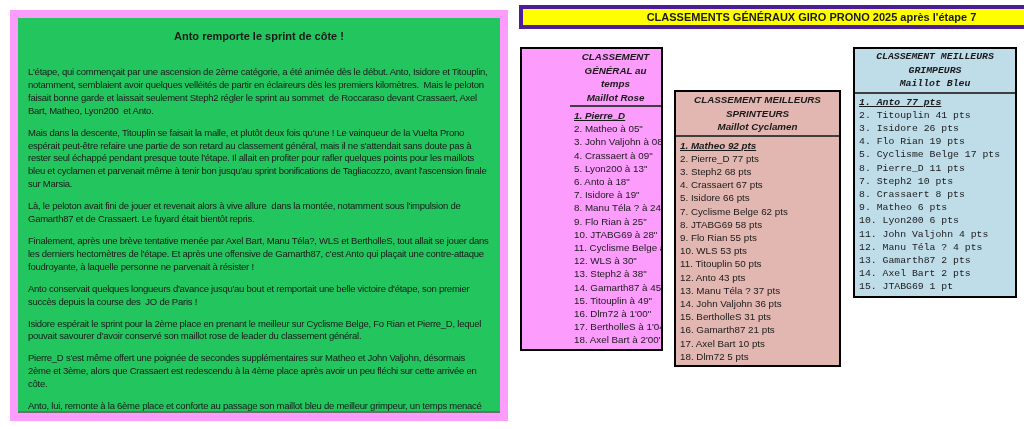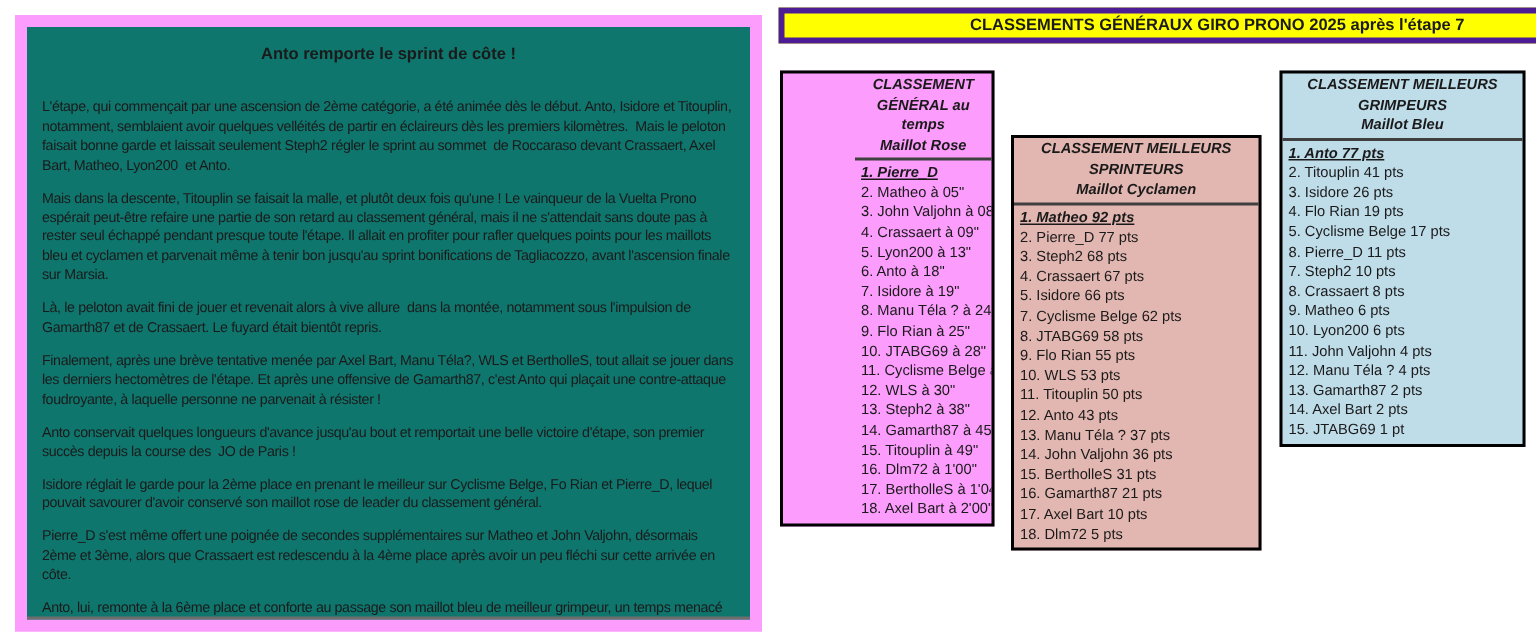--- a/index.html
+++ b/index.html
@@ -18,21 +18,21 @@
     position: absolute;
     left: 10px; top: 10px;
     width: 498px; height: 411px;
     box-sizing: border-box;
     border: 8px solid #fc9cfc;
     background: #fc9cfc;
   }
   .article-inner {
     position: absolute;
     inset: 0;
-    background: #0f766e;
+    background: #22c55e;
     border-bottom: 2px solid #6e6e6e;
     padding: 6px 10px 4px 10px;
     overflow: hidden;
     box-sizing: border-box;
   }
   .article-title {
     font-size: 11px;
     font-weight: bold;
     text-align: center;
     margin: 6px 0 24px 0;
@@ -105,21 +105,21 @@
 
   <section class="article-panel" style="border-color: rgb(252, 156, 252); background: rgb(252, 156, 252);">
     <div class="article-inner">
       <h1 class="article-title">Anto remporte le sprint de côte !</h1>
       <div class="article-body" id="article-body">
           <p class="para"><span>L'étape, qui commençait par une ascension de 2ème catégorie, a été animée dès le début. </span><b>Anto, Isidore</b><span> et </span><b>Titouplin</b><span>, notamment, semblaient avoir quelques velléités de partir en éclaireurs dès les premiers kilomètres.  Mais le peloton faisait bonne garde et laissait seulement </span><b>Steph2</b><span> régler le sprint au sommet  de Roccaraso devant </span><b>Crassaert, Axel Bart, Matheo, Lyon200</b><span>  et </span><b>Anto.</b></p>
           <p class="para"><span>Mais dans la descente, </span><b>Titouplin</b><span> se faisait la malle, et plutôt deux fois qu'une ! Le vainqueur de la Vuelta Prono espérait peut-être refaire une partie de son retard au classement général, mais il ne s'attendait sans doute pas à rester seul échappé pendant presque toute l'étape. Il allait en profiter pour rafler quelques points pour les maillots bleu et cyclamen et parvenait même à tenir bon jusqu'au sprint bonifications de Tagliacozzo, avant l'ascension finale sur Marsia.</span></p>
           <p class="para"><span>Là, le peloton avait fini de jouer et revenait alors à vive allure  dans la montée, notamment sous l'impulsion de </span><b>Gamarth87</b><span> et de </span><b>Crassaert</b><span>. Le fuyard était bientôt repris.</span></p>
           <p class="para"><span>Finalement, après une brève tentative menée par </span><b>Axel Bart, Manu Téla?, WLS</b><span> et </span><b>BertholleS</b><span>, tout allait se jouer dans les derniers hectomètres de l'étape. Et après une offensive de </span><b>Gamarth87</b><span>, c'est </span><b>Anto</b><span> qui plaçait une contre-attaque foudroyante, à laquelle personne ne parvenait à résister !</span></p>
           <p class="para"><b>Anto</b><span> conservait quelques longueurs d'avance jusqu'au bout et remportait une belle victoire d'étape, son premier succès depuis la course des  JO de Paris !</span></p>
-          <p class="para"><b>Isidore</b><span> réglait le garde pour la 2ème place en prenant le meilleur sur </span><b>Cyclisme Belge, Fo Rian</b><span> et </span><b>Pierre_D</b><span>, lequel pouvait savourer d'avoir conservé son maillot rose de leader du classement général.</span></p>
+          <p class="para"><b>Isidore</b><span> espérait le sprint pour la 2ème place en prenant le meilleur sur </span><b>Cyclisme Belge, Fo Rian</b><span> et </span><b>Pierre_D</b><span>, lequel pouvait savourer d'avoir conservé son maillot rose de leader du classement général.</span></p>
           <p class="para"><b>Pierre_D</b><span> s'est même offert une poignée de secondes supplémentaires sur </span><b>Matheo</b><span> et </span><b>John Valjohn</b><span>, désormais 2ème et 3ème, alors que </span><b>Crassaert</b><span> est redescendu à la 4ème place après avoir un peu fléchi sur cette arrivée en côte.</span></p>
           <p class="para"><b>Anto</b><span>, lui, remonte à la 6ème place et conforte au passage son maillot bleu de meilleur grimpeur, un temps menacé par </span><b>Titouplin</b><span> après les premières ascensions du jour.</span></p>
         </div>
     </div>
   </section>
 
   <header class="banner" style="background: rgb(255, 255, 0);">
     <span class="banner-text">CLASSEMENTS GÉNÉRAUX GIRO PRONO 2025 après l'étape 7</span>
   </header>
 
@@ -169,21 +169,21 @@
         <div class="row">12. Anto 43 pts</div>
         <div class="row">13. Manu Téla ? 37 pts</div>
         <div class="row">14. John Valjohn 36 pts</div>
         <div class="row">15. BertholleS 31 pts</div>
         <div class="row">16. Gamarth87 21 pts</div>
         <div class="row">17. Axel Bart 10 pts</div>
         <div class="row">18. Dlm72 5 pts</div>
       </div>
   </section>
 
-  <section class="rank-table t2" style="background: rgb(191, 220, 233);">
+  <section class="rank-table t2" style="background: rgb(191, 220, 233); font-family: Liberation Mono, monospace;">
     <div class="t-head">
       <div class="t-title">CLASSEMENT MEILLEURS GRIMPEURS</div>
       <div class="t-sub">Maillot Bleu</div>
     </div>
     <div class="t-rows">
         <div class="row leader">1. Anto 77 pts</div>
         <div class="row">2. Titouplin 41 pts</div>
         <div class="row">3. Isidore 26 pts</div>
         <div class="row">4. Flo Rian 19 pts</div>
         <div class="row">5. Cyclisme Belge 17 pts</div>

